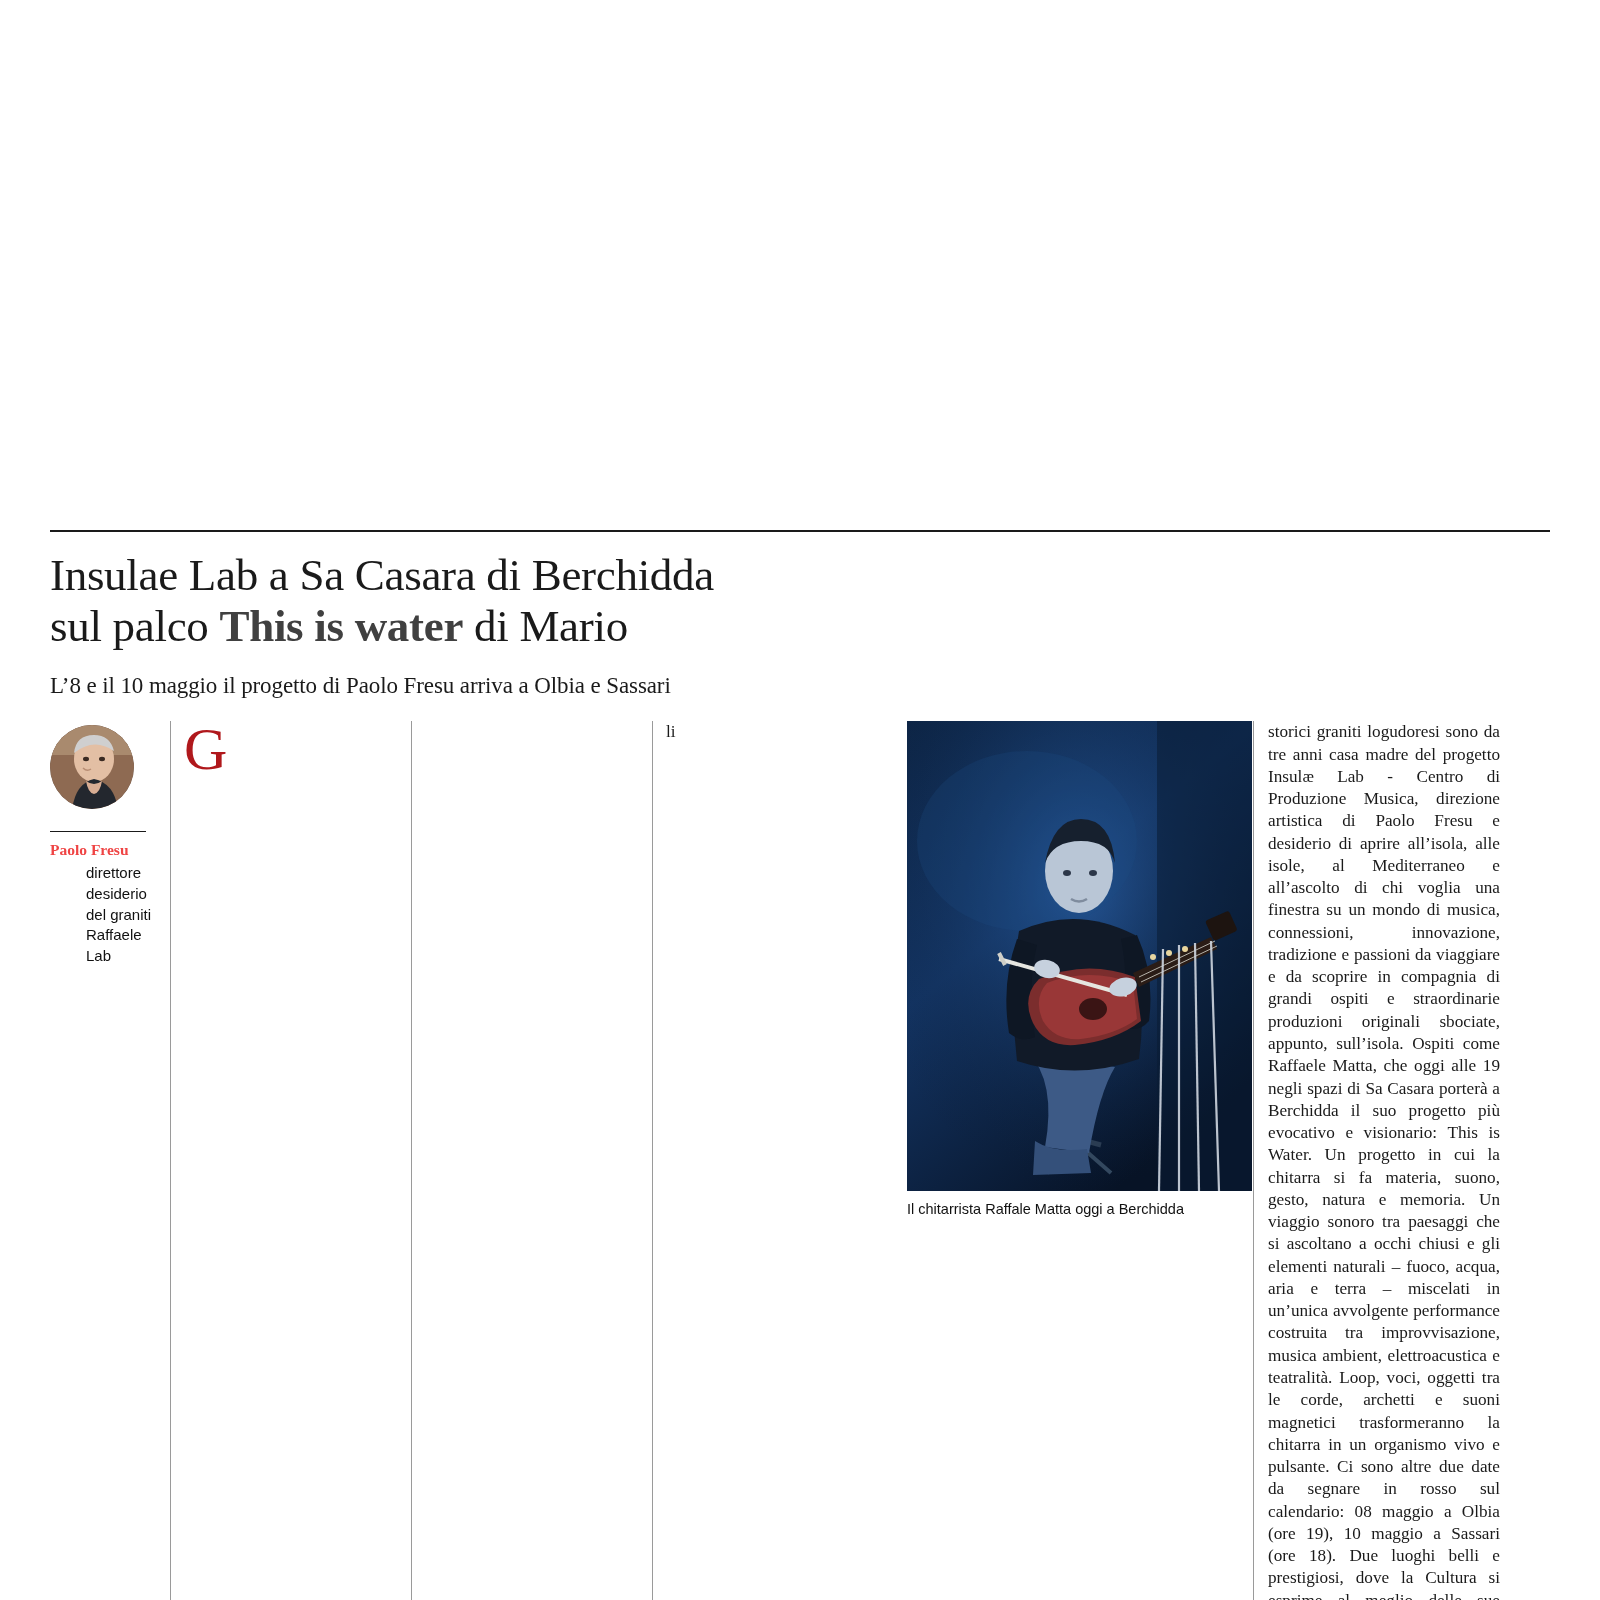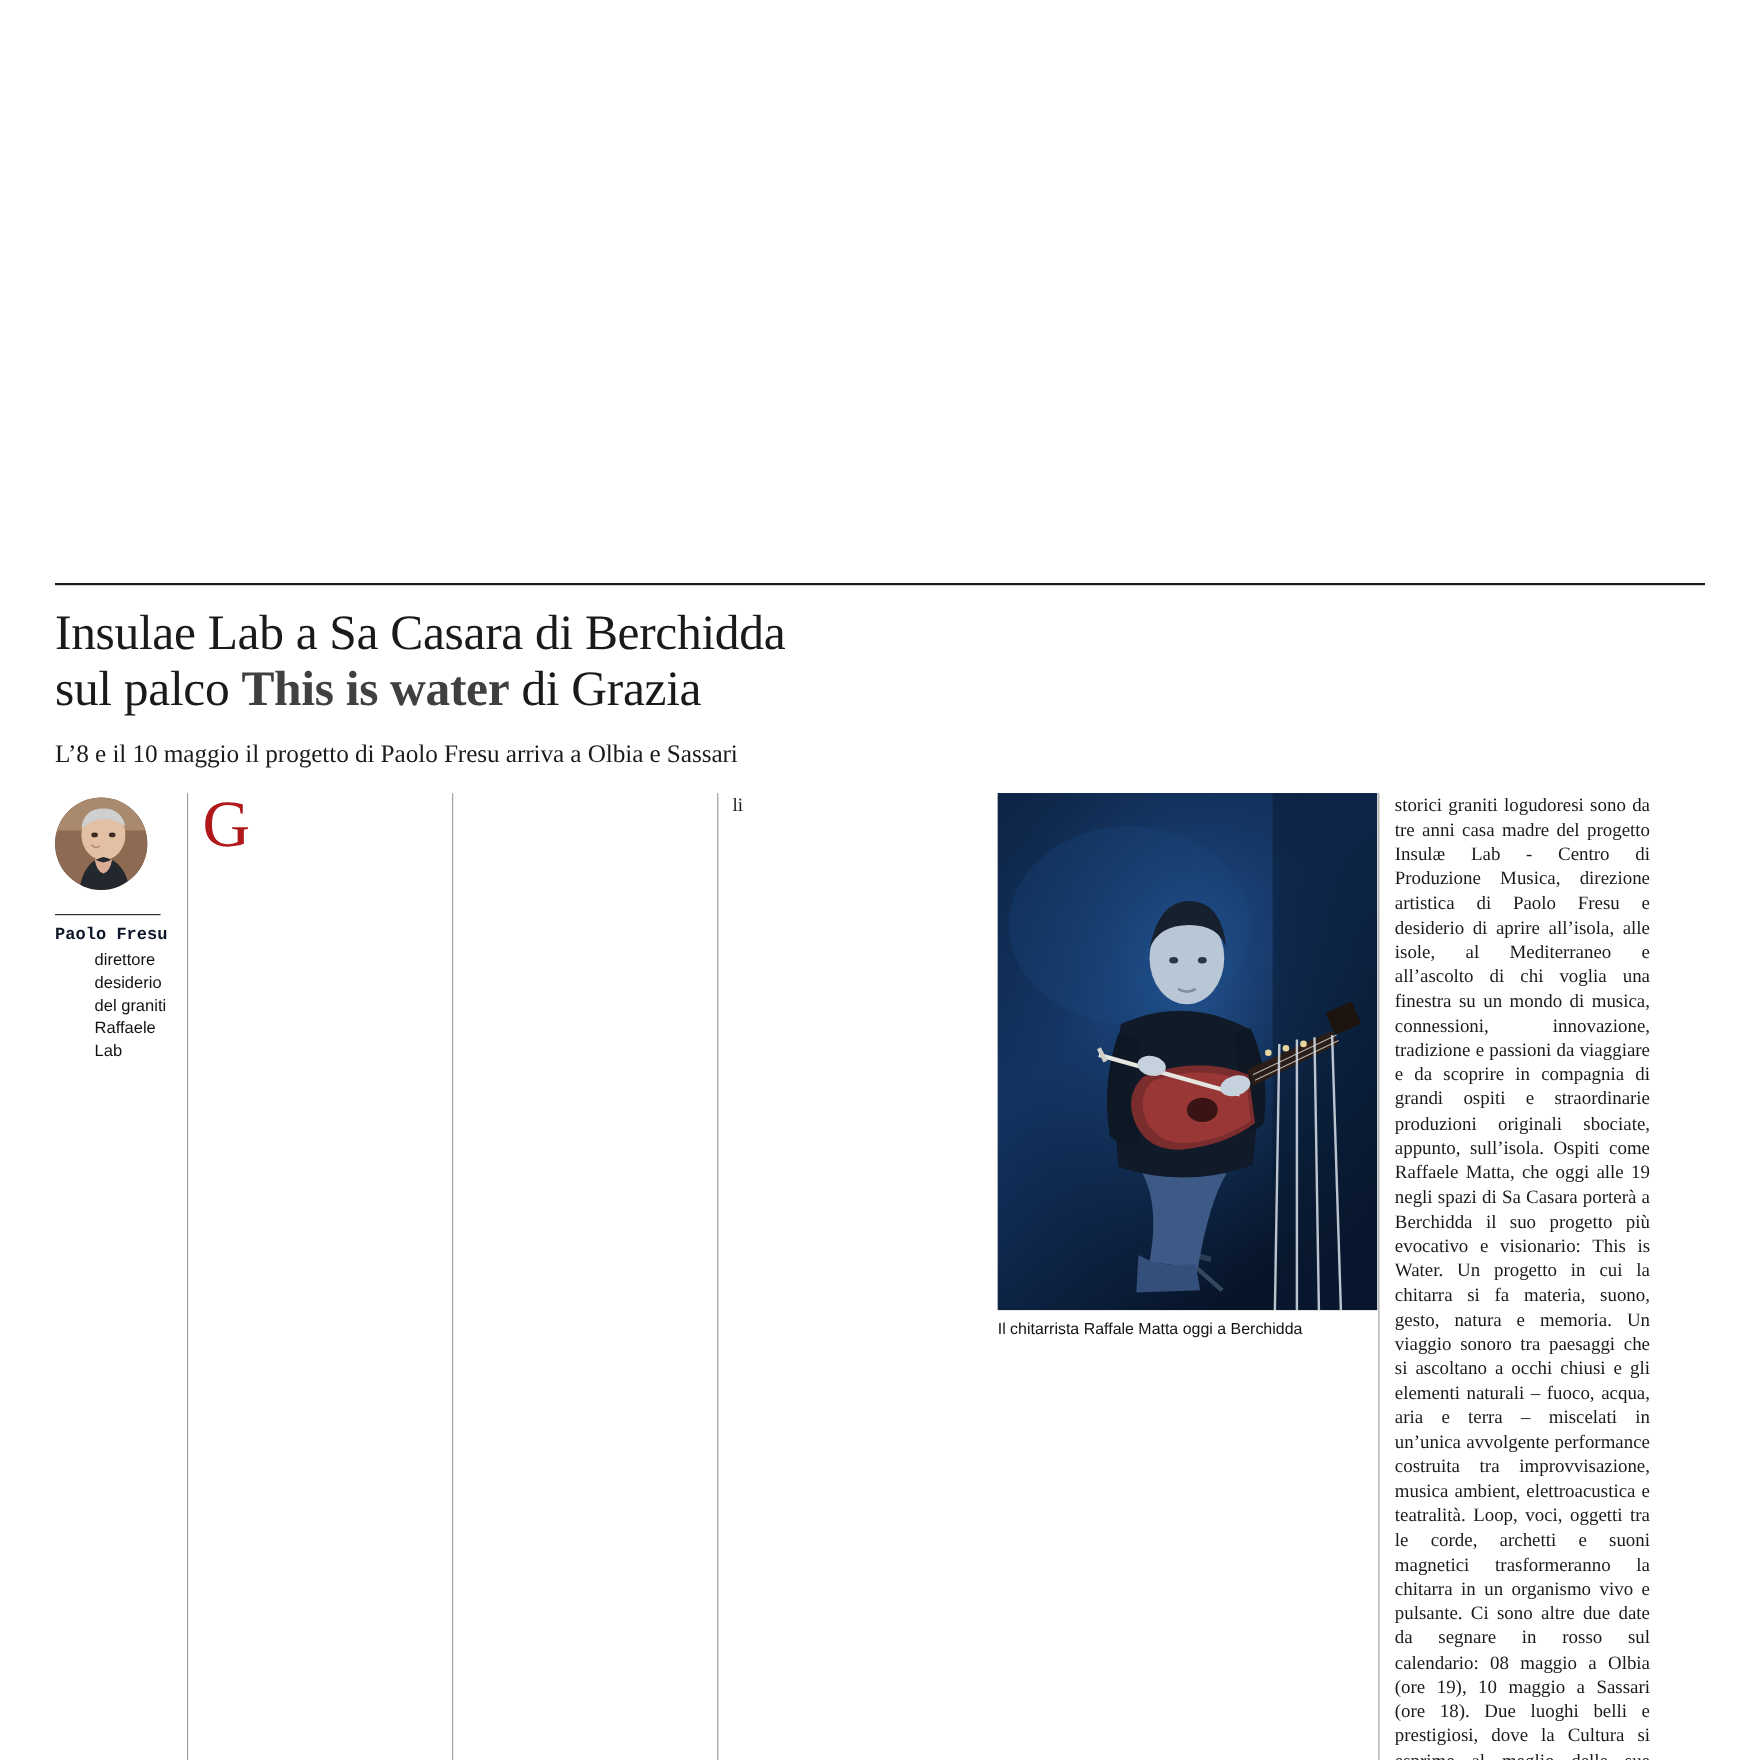--- a/index.html
+++ b/index.html
@@ -87,25 +87,25 @@
   }
   .avatar-wrap svg { display: block; }
 
   .byline-rule {
     border-top: 1.5px solid #1a1a1a;
     width: 96px;
     margin: 22px 0 8px 0;
   }
 
   .byline-name {
-    font-family: Liberation Mono, monospace;
+    font-family: Liberation Serif, serif;
     font-size: 15.5px;
     font-weight: bold;
     line-height: 1.35;
-    color: #0f172a;
+    color: #ef4444;
   }
   .byline-role {
     font-family: "Liberation Sans", sans-serif;
     font-size: 15px;
     line-height: 1.38;
     color: #111;
     margin-top: 2px;
     margin-left: 36px;
   }
 
@@ -169,21 +169,21 @@
 <body>
 
 <div class="page">
 
   <div class="top-rule"></div>
 
   <div class="headline-row">
     <div class="headline-block">
       <div class="headline">
         <span>Insulae Lab a Sa Casara di Berchidda</span><br>
-        <span>sul palco </span><span class="red">This is water</span><span> di Grazia</span>
+        <span>sul palco </span><span class="red">This is water</span><span> di Mario</span>
       </div>
       <div class="subhead">L’8 e il 10 maggio il progetto di Paolo Fresu arriva a Olbia e Sassari</div>
     </div>
   </div>
 
   <div class="body-row">
 
     <div class="col col-byline">
       <div class="avatar-wrap">
         <svg width="84" height="84" viewBox="0 0 84 84">

